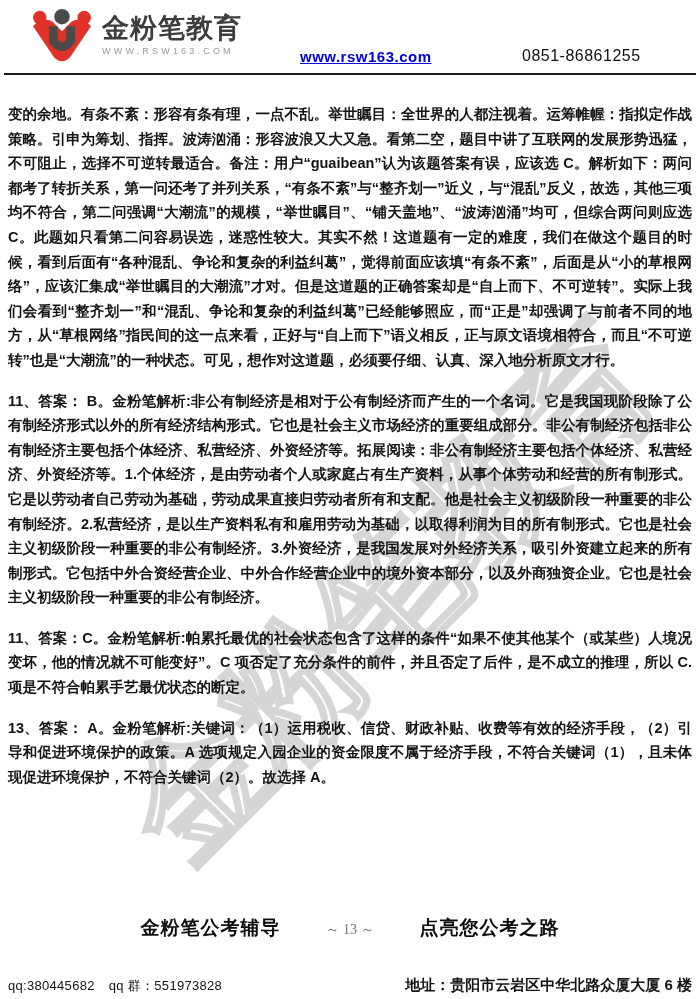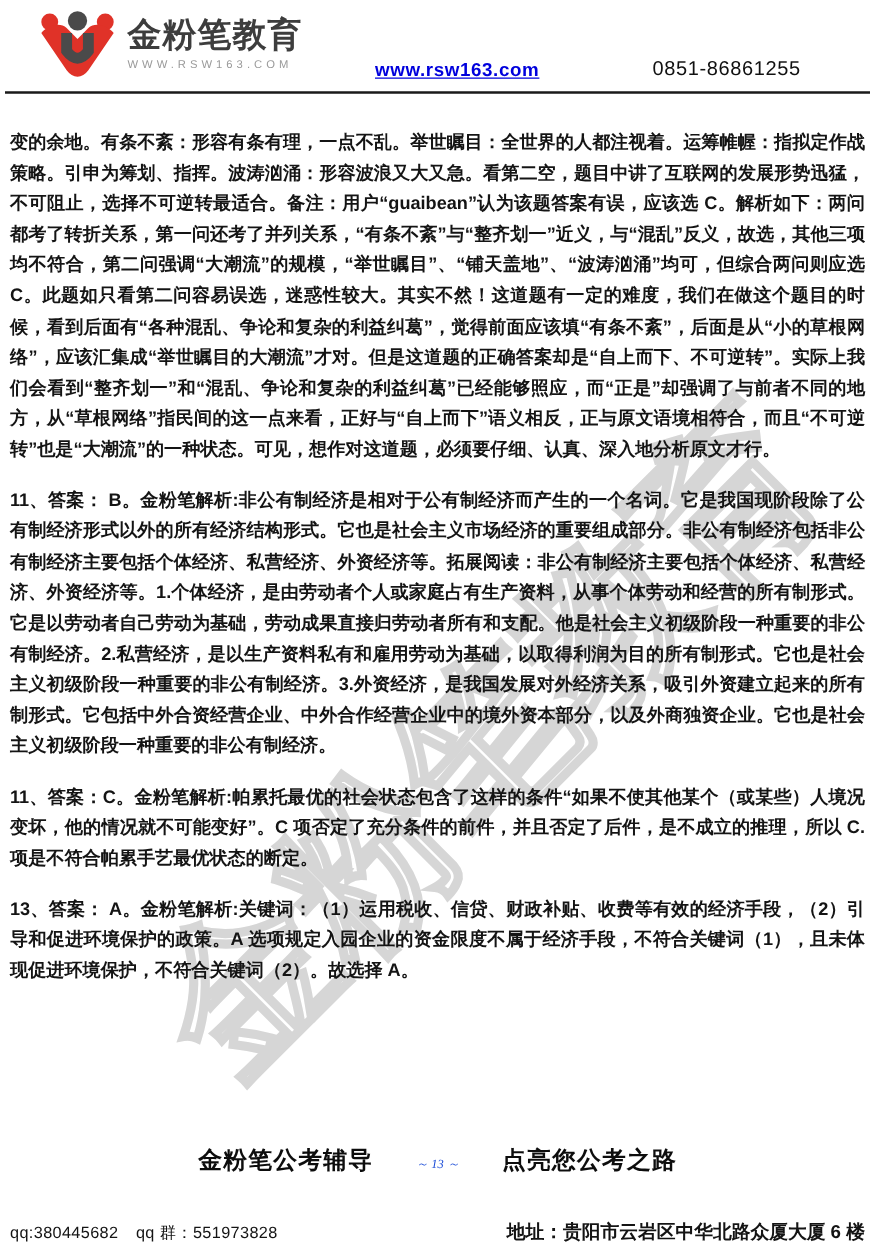--- a/index.html
+++ b/index.html
@@ -63,30 +63,29 @@
     line-height:24.6px;
     font-weight:600;
     color:#141414;
     text-align:justify;
     text-justify:inter-ideograph;
     word-break:break-all;
   }
   
   .footer-line1{
     position:absolute;top:915px;left:0;right:0;
-    display:flex;justify-content:center;align-items:baseline;gap:34px;
+    display:flex;justify-content:center;align-items:baseline;gap:45px;
     z-index:1;
   }
   .footer-brand,.footer-slogan{
     font-size:19px;font-weight:bold;color:#0d0d0d;letter-spacing:1px;
   }
   .footer-page{
-    font-size:10px;color:#1d4ed8;
+    font-size:14px;color:#737373;
     font-family:"Liberation Serif","DejaVu Serif",serif;
-    font-style:italic;
   }
   .footer-line2{
     position:absolute;top:957px;left:8px;right:8px;
     display:flex;justify-content:space-between;align-items:baseline;
     z-index:1;
   }
   .footer-qq{font-size:13px;color:#141414;letter-spacing:.3px;margin-top:20px;}
   .footer-qq .gap{display:inline-block;width:14px;}
   .footer-address{font-size:15px;font-weight:600;color:#141414;}
 </style>

